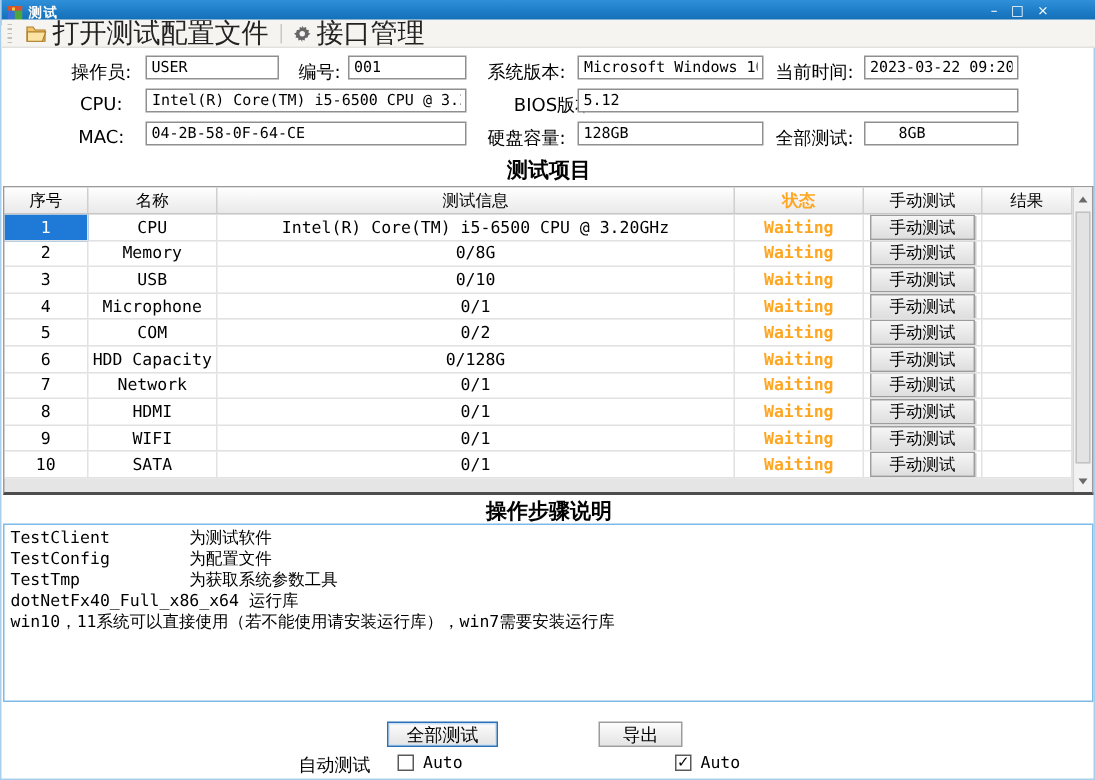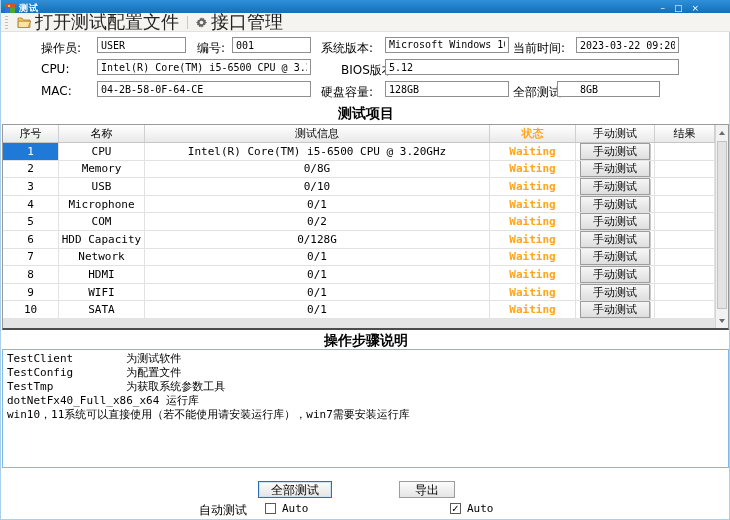--- a/index.html
+++ b/index.html
@@ -18,21 +18,21 @@
   
   .toolbar { position:absolute; left:0; top:13px; width:730px; height:19px; background:#f5f4f1;
     border-bottom:1px solid #e2e1de; display:flex; align-items:center; padding:0 2px; }
   .grip { width:3px; height:13px; margin:0 4px 0 2px;
     background:repeating-linear-gradient(180deg,#c2c1bd 0 1px,transparent 1px 3px); }
   .tool-btn { display:inline-flex; align-items:center; gap:4px; font-size:18px; color:#222;
     padding:1px 5px; cursor:default; }
   .tool-sep { width:1px; height:13px; background:#c9c8c4; margin:0 3px; }
 
   
-  .form-label { position:absolute; font-size:12px; color:#000; text-align:left; white-space:nowrap; }
+  .form-label { position:absolute; font-size:12px; color:#000; text-align:center; white-space:nowrap; }
   .form-input { position:absolute; height:16px; border:1px solid #8f8f8f; background:#fff;
     font-family:"DejaVu Sans Mono", monospace; font-size:10px; padding:1px 3px; color:#000; }
 
   
   .section-title { position:absolute; left:0; width:730px; text-align:center;
     font-family:"DejaVu Serif", serif; font-weight:bold; font-size:14px; color:#000; }
 
   
   .table { position:absolute; left:1px; top:124px; width:727px; height:206px;
     border:1px solid #9a9a9a; border-bottom:2px solid #4d4d4d; background:#e5e5e5; }
@@ -137,21 +137,21 @@
   <span class="form-label" style="left:40px;top:62px;width:53px;">CPU:</span>
   <input class="form-input" style="left: 96px; top: 59px; width: 214px;" value="Intel(R) Core(TM) i5-6500 CPU @ 3.20GHz">
   <span class="form-label" style="left:320px;top:62px;width:60px;margin-left:20px;">BIOS版本:</span>
   <input class="form-input" style="left: 384px; top: 59px; width: 294px;" value="5.12">
 
   <span class="form-label" style="left:40px;top:84px;width:53px;">MAC:</span>
   <input class="form-input" style="left: 96px; top: 81px; width: 214px;" value="04-2B-58-0F-64-CE">
   <span class="form-label" style="left:320px;top:84px;width:60px;">硬盘容量:</span>
   <input class="form-input" style="left: 384px; top: 81px; width: 124px;" value="128GB">
   <span class="form-label" style="left:512px;top:84px;width:60px;">全部测试:</span>
-  <input class="form-input" style="left: 556px; top: 81px; width: 103px; padding-left: 22px;" value="8GB">
+  <input class="form-input" style="left: 575px; top: 81px; width: 103px; padding-left: 22px;" value="8GB">
 
   <div class="section-title" style="top:105px;">测试项目</div>
 
   <div class="table">
     <div class="thead">
       <div class="th c-no">序号</div>
       <div class="th c-name">名称</div>
       <div class="th c-info">测试信息</div>
       <div class="th c-status">状态</div>
       <div class="th c-manual">手动测试</div>

